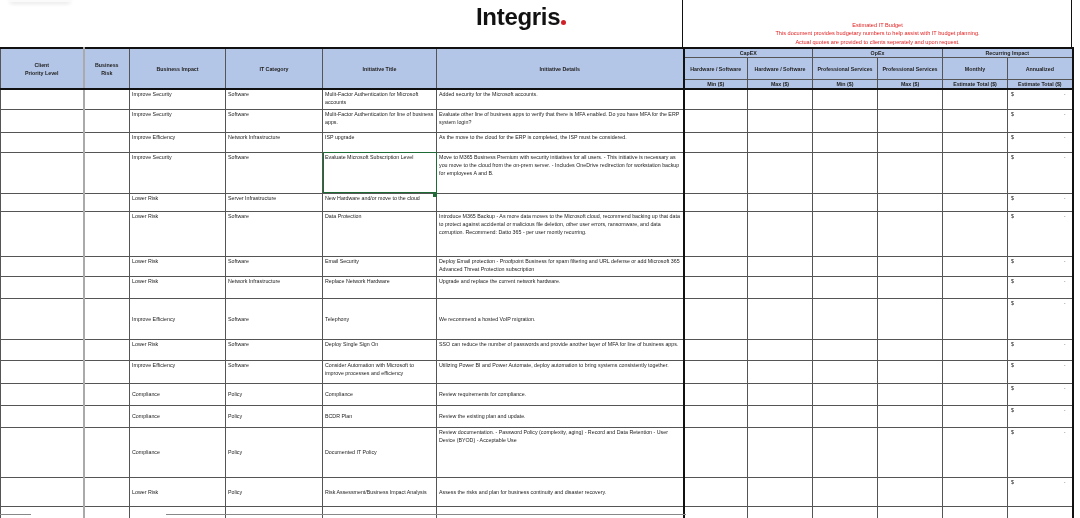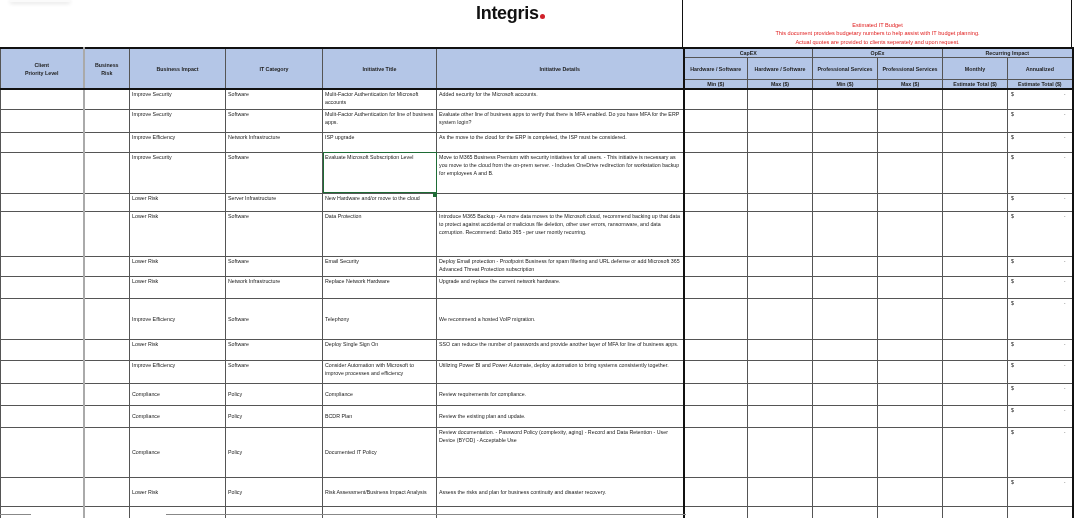--- a/index.html
+++ b/index.html
@@ -1,18 +1,18 @@
 <!DOCTYPE html>
 <html><head>
 <meta charset="utf-8">
 <style>
   html, body { margin:0; padding:0; background:#ffffff; }
   body { width:1080px; height:518px; overflow:hidden; position:relative; font-family:"Liberation Sans", sans-serif; color:#222; }
   .topshadow { position:absolute; left:10px; top:0; width:60px; height:2px; box-shadow:0 1px 4px rgba(0,0,0,0.18); background:#fafafa; }
-  .logo { position:absolute; left:476px; top:3px; font-size:18px; font-weight:bold; color:#111; letter-spacing:-0.3px; font-family:"Liberation Sans", sans-serif; }
+  .logo { position:absolute; left:476px; top:3px; font-size:24px; font-weight:bold; color:#111; letter-spacing:-0.3px; font-family:"Liberation Sans", sans-serif; }
   .logo .dot { display:inline-block; width:5px; height:5px; border-radius:50%; background:#d0202a; margin-left:1px; vertical-align:baseline; }
   .disclaimer { position:absolute; left:683px; top:21px; width:389px; text-align:center; color:#e02020; font-size:5.6px; line-height:8.3px; }
   .vline-top { position:absolute; left:682px; top:0; width:1px; height:47px; background:#111; }
   .vline-top2 { position:absolute; left:1071px; top:0; width:1px; height:47px; background:#111; }
 
   table.sheet { position:absolute; left:0; top:47px; border-collapse:collapse; table-layout:fixed; width:1072px; }
   table.sheet td, table.sheet th { border:1px solid #555; padding:0 2px; font-size:5.3px; line-height:8px; vertical-align:top; overflow:hidden; white-space:normal; font-weight:normal; }
   table.sheet th { background:#b4c6e7; text-align:center; vertical-align:middle; font-weight:bold; color:#222; }
   .thick-r { border-right:2px solid #111 !important; }
   .thick-b { border-bottom:2px solid #111 !important; }

